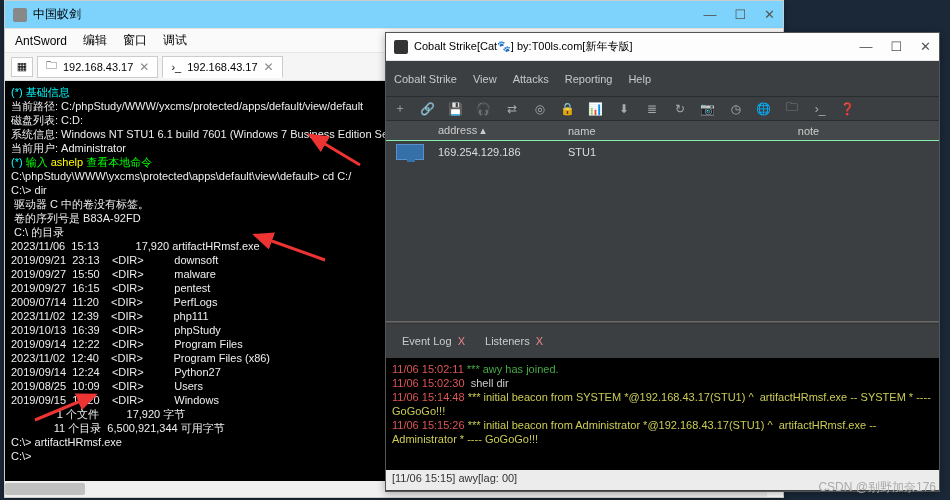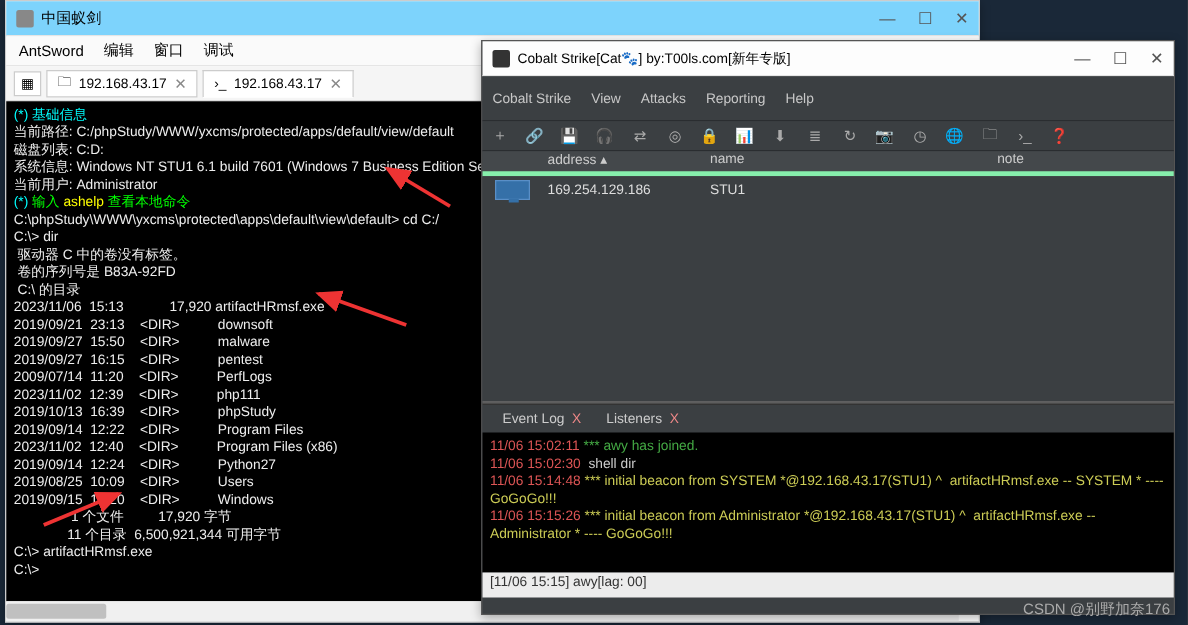--- a/index.html
+++ b/index.html
@@ -20,28 +20,28 @@
 .terminal { position:absolute; top:80px; left:0; right:0; bottom:16px; background:#000; color:#ccc; font-family:Consolas,"Courier New",monospace; font-size:11px; padding:4px 6px; overflow:hidden; white-space:pre; line-height:14px; }
 .cy { color:#0ff; } .gr { color:#0f0; } .ylw { color:#ff0; } .wh { color:#eee; }
 .scrollh { position:absolute; bottom:0; left:0; right:16px; height:16px; background:#f0f0f0; }
 .scrollh .thumb { position:absolute; left:0; top:2px; height:12px; width:80px; background:#c0c0c0; border-radius:2px; }
 
 .cs { left:385px; top:32px; width:555px; height:460px; background:#3b3f42; border:1px solid #555; }
 .cs .titlebar { background:#fdfdfd; }
 .csmenu { height:36px; background:#3b3f42; display:flex; align-items:center; padding:0 8px; font-size:11px; gap:16px; color:#c8c8c8; border-bottom:1px solid #2a2d30; }
 .cstb { height:24px; background:#3b3f42; display:flex; align-items:center; padding:0 6px; gap:12px; border-bottom:1px solid #2a2d30; }
 .cstb span { width:16px; height:16px; display:flex; align-items:center; justify-content:center; color:#aaa; font-size:12px; }
-.cshdr { height:20px; background:#44484b; display:flex; align-items:flex-start; font-size:11px; color:#ccc; padding:0 10px; border-bottom:4px solid #86efac; }
+.cshdr { height:20px; background:#44484b; display:flex; align-items:center; font-size:11px; color:#ccc; padding:0 10px; border-bottom:1px solid #86efac; }
 .cshdr .col1 { width:42px; } .cshdr .col2 { width:130px; } .cshdr .col3 { width:120px; } .cshdr .col4 { flex:1; text-align:center; }
 .csrow { height:22px; display:flex; align-items:center; font-size:11px; color:#ddd; padding:0 10px; }
 .csrow .mon { width:28px; height:16px; background:#3570a8; margin-right:14px; border:1px solid #5a8fc7; position:relative; }
 .csrow .mon::after { content:""; position:absolute; bottom:-3px; left:10px; width:8px; height:3px; background:#3570a8; }
 .cstargets { height:180px; background:#3b3f42; }
 .split { height:3px; background:#555; border-top:1px solid #666; border-bottom:1px solid #333; }
-.cstabs { height:22px; display:flex; align-items:center; font-size:11px; color:#ccc; padding:0 8px; gap:4px; background:#3b3f42; }
+.cstabs { height:34px; display:flex; align-items:center; font-size:11px; color:#ccc; padding:0 8px; gap:4px; background:#3b3f42; }
 .cstabs .t { padding:2px 8px; } .cstabs .xc { color:#e88; }
 .cslog { background:#000; color:#ccc; font-family:Consolas,monospace; font-size:11px; padding:4px 6px; height:112px; white-space:pre-wrap; line-height:14px; overflow:hidden; }
 .csinput { background:#ececec; height:20px; font-family:Consolas,monospace; font-size:11px; padding:2px 6px; color:#333; display:flex; justify-content:flex-start; }
 .csev { background:#000; height:18px; font-family:Consolas,monospace; font-size:11px; padding:2px 6px; color:#ccc;margin-top:44px; }
 .g { color:#4a4; } .y { color:#cc5; } .r { color:#d55;margin-top:11px; } .o { color:#da4; }
 .arrow { position:absolute; pointer-events:none; }
 .watermark { position:absolute; right:14px; bottom:4px; font-size:12px; color:#aaa; font-family:Liberation Sans, sans-serif; }
 .bg-deco { position:absolute; right:0; top:0; width:160px; height:40px; }
 </style>
 </head>

